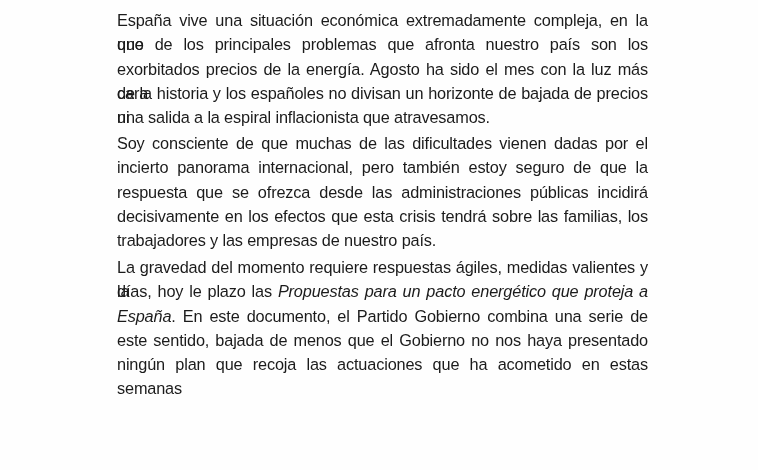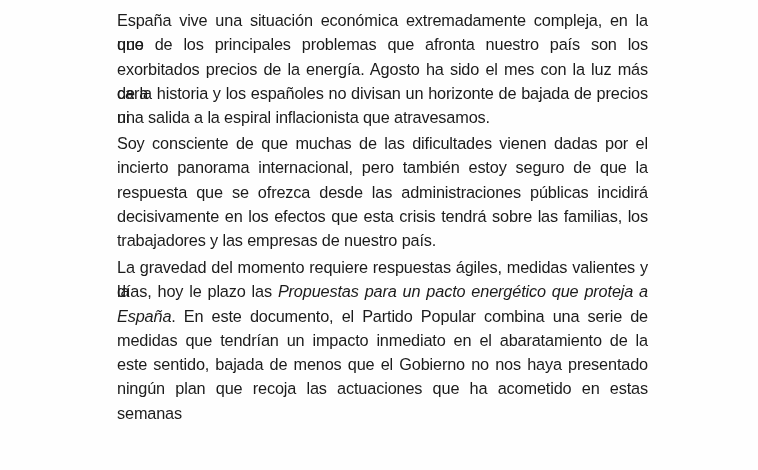--- a/index.html
+++ b/index.html
@@ -68,20 +68,19 @@
     <div class="line"><span>Soy consciente de que muchas de las dificultades vienen dadas por el</span></div>
     <div class="line"><span>incierto panorama internacional, pero también estoy seguro de que la</span></div>
     <div class="line"><span>respuesta que se ofrezca desde las administraciones públicas incidirá</span></div>
     <div class="line"><span>decisivamente en los efectos que esta crisis tendrá sobre las familias, los</span></div>
     <div class="line last"><span>trabajadores y las empresas de nuestro país.</span></div>
   </div>
 
   <div class="text-block para" id="p3">
     <div class="line"><span>La gravedad del momento requiere respuestas ágiles, medidas valientes y la</span></div>
     <div class="line"><span><span>días, hoy le plazo las </span><em>Propuestas para un pacto energético que proteja a</em></span></div>
-    <div class="line"><span><em>España</em><span>. En este documento, el Partido Popular combina una serie de</span></span></div>
-    <div class="line"><span>medidas que tendrían un impacto inmediato en el abaratamiento de la</span></div>
+    <div class="line"><span><em>España</em><span>. En este documento, el Partido Gobierno combina una serie de</span></span></div>
     <div class="line"><span>este sentido, bajada de menos que el Gobierno no nos haya presentado</span></div>
     <div class="line"><span>ningún plan que recoja las actuaciones que ha acometido en estas semanas</span></div>
 
   </div>
 
 </div>
 
 </body></html>

